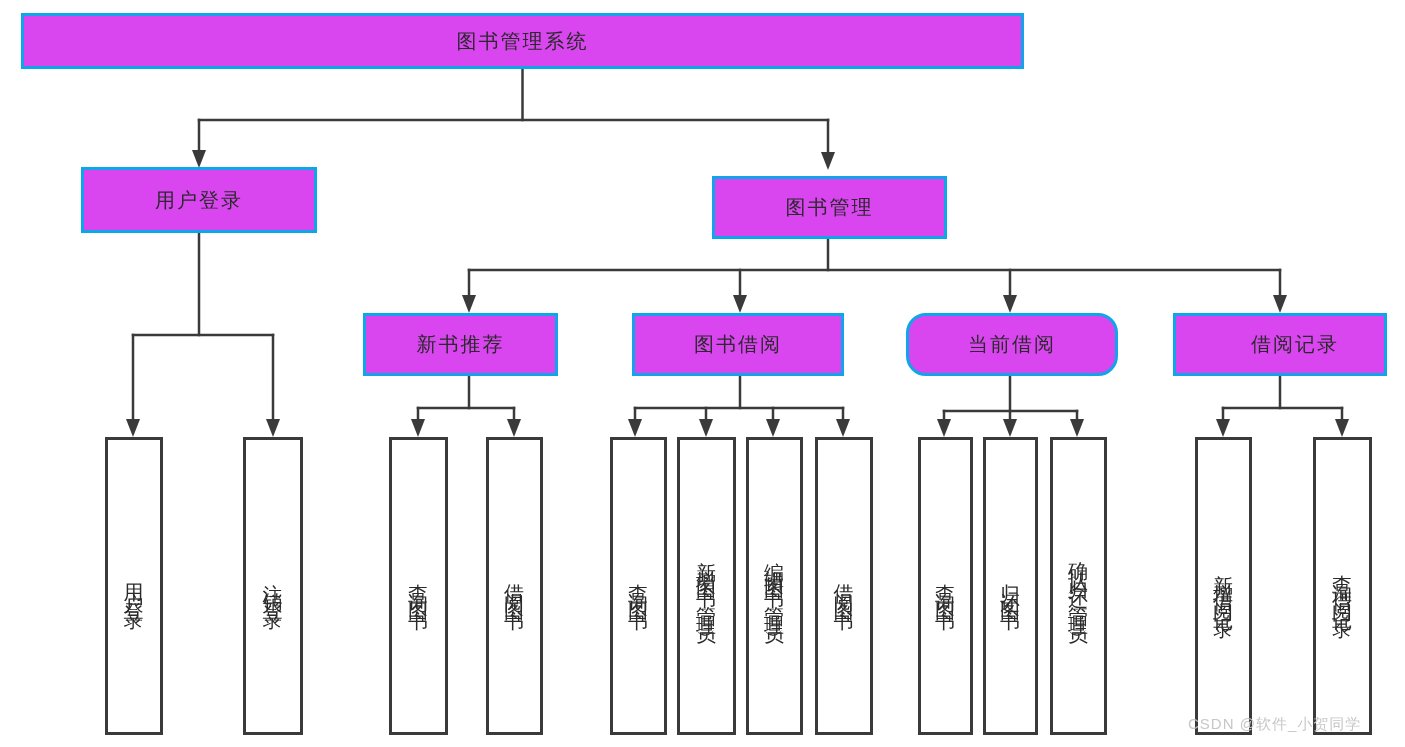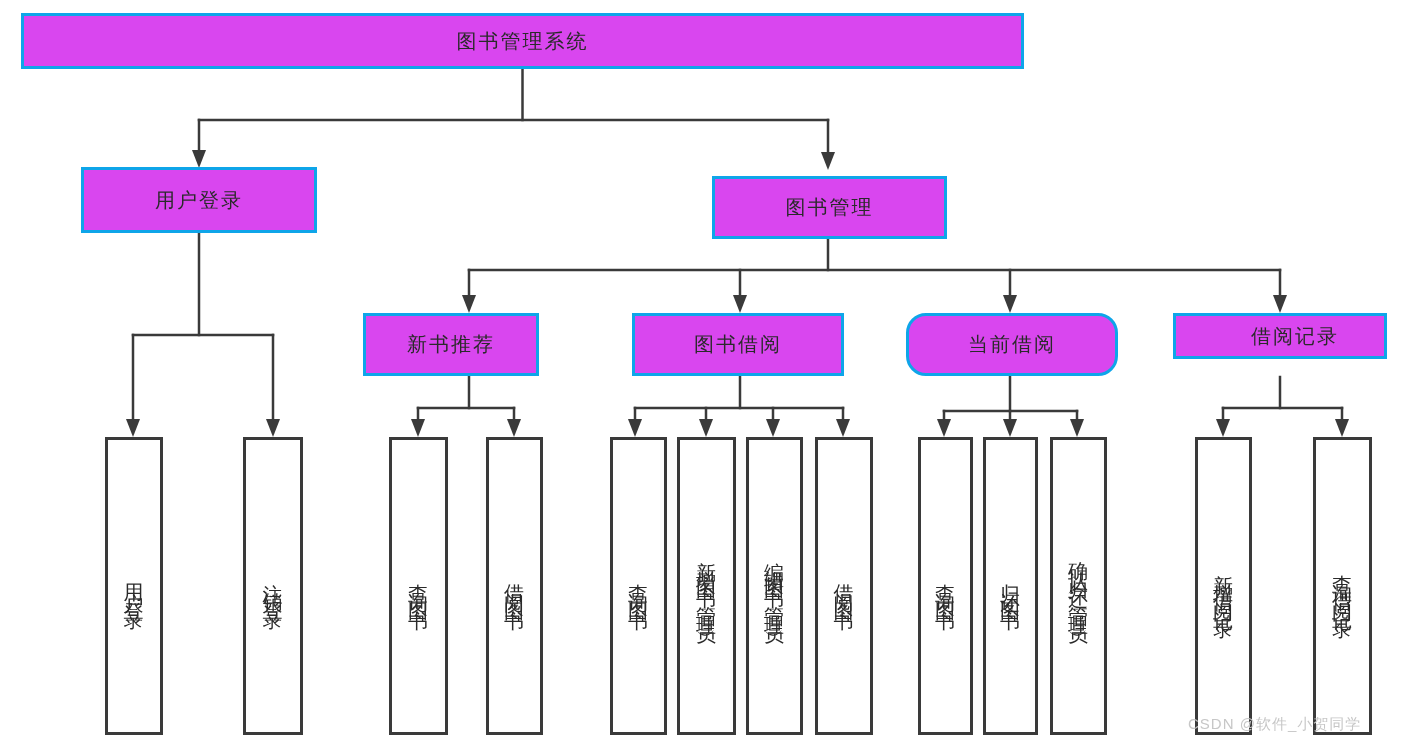--- a/index.html
+++ b/index.html
@@ -147,24 +147,24 @@
       <line class="cline" x1="1342" y1="408" x2="1342" y2="420"></line>
       <polygon class="ahead" points="1335,419 1349,419 1342,437"></polygon>
     </g>
   </svg>
 
   <div class="box" style="left:21px; top:13px; width:1003px; height:56px;">图书管理系统</div>
 
   <div class="box" style="left:81px; top:167px; width:236px; height:66px;">用户登录</div>
   <div class="box" style="left:712px; top:170px; width:235px; height:63px;margin-top:6px;">图书管理</div>
 
-  <div class="box" style="left:363px; top:313px; width:176px; height:63px;">新书推荐</div>
+  <div class="box" style="left:363px; top:313px; width:195px; height:63px;">新书推荐</div>
   <div class="box" style="left:632px; top:313px; width:212px; height:63px;">图书借阅</div>
   <div class="box" style="left:906px; top:313px; width:212px; height:63px;border-radius:20px;">当前借阅</div>
-  <div class="box" style="left:1173px; top:313px; width:214px; height:46px;padding-left:30px;">借阅记录</div>
+  <div class="box" style="left:1173px; top:313px; width:214px; height:63px;padding-left:30px;">借阅记录</div>
 
   <div class="vbox" style="left:105px; width:58px;">
     <span>用户登录</span>
   </div>
   <div class="vbox" style="left:243px; width:60px;">
     <span>注销登录</span>
   </div>
 
   <div class="vbox" style="left:389px; width:59px;">
     <span>查询图书</span>

